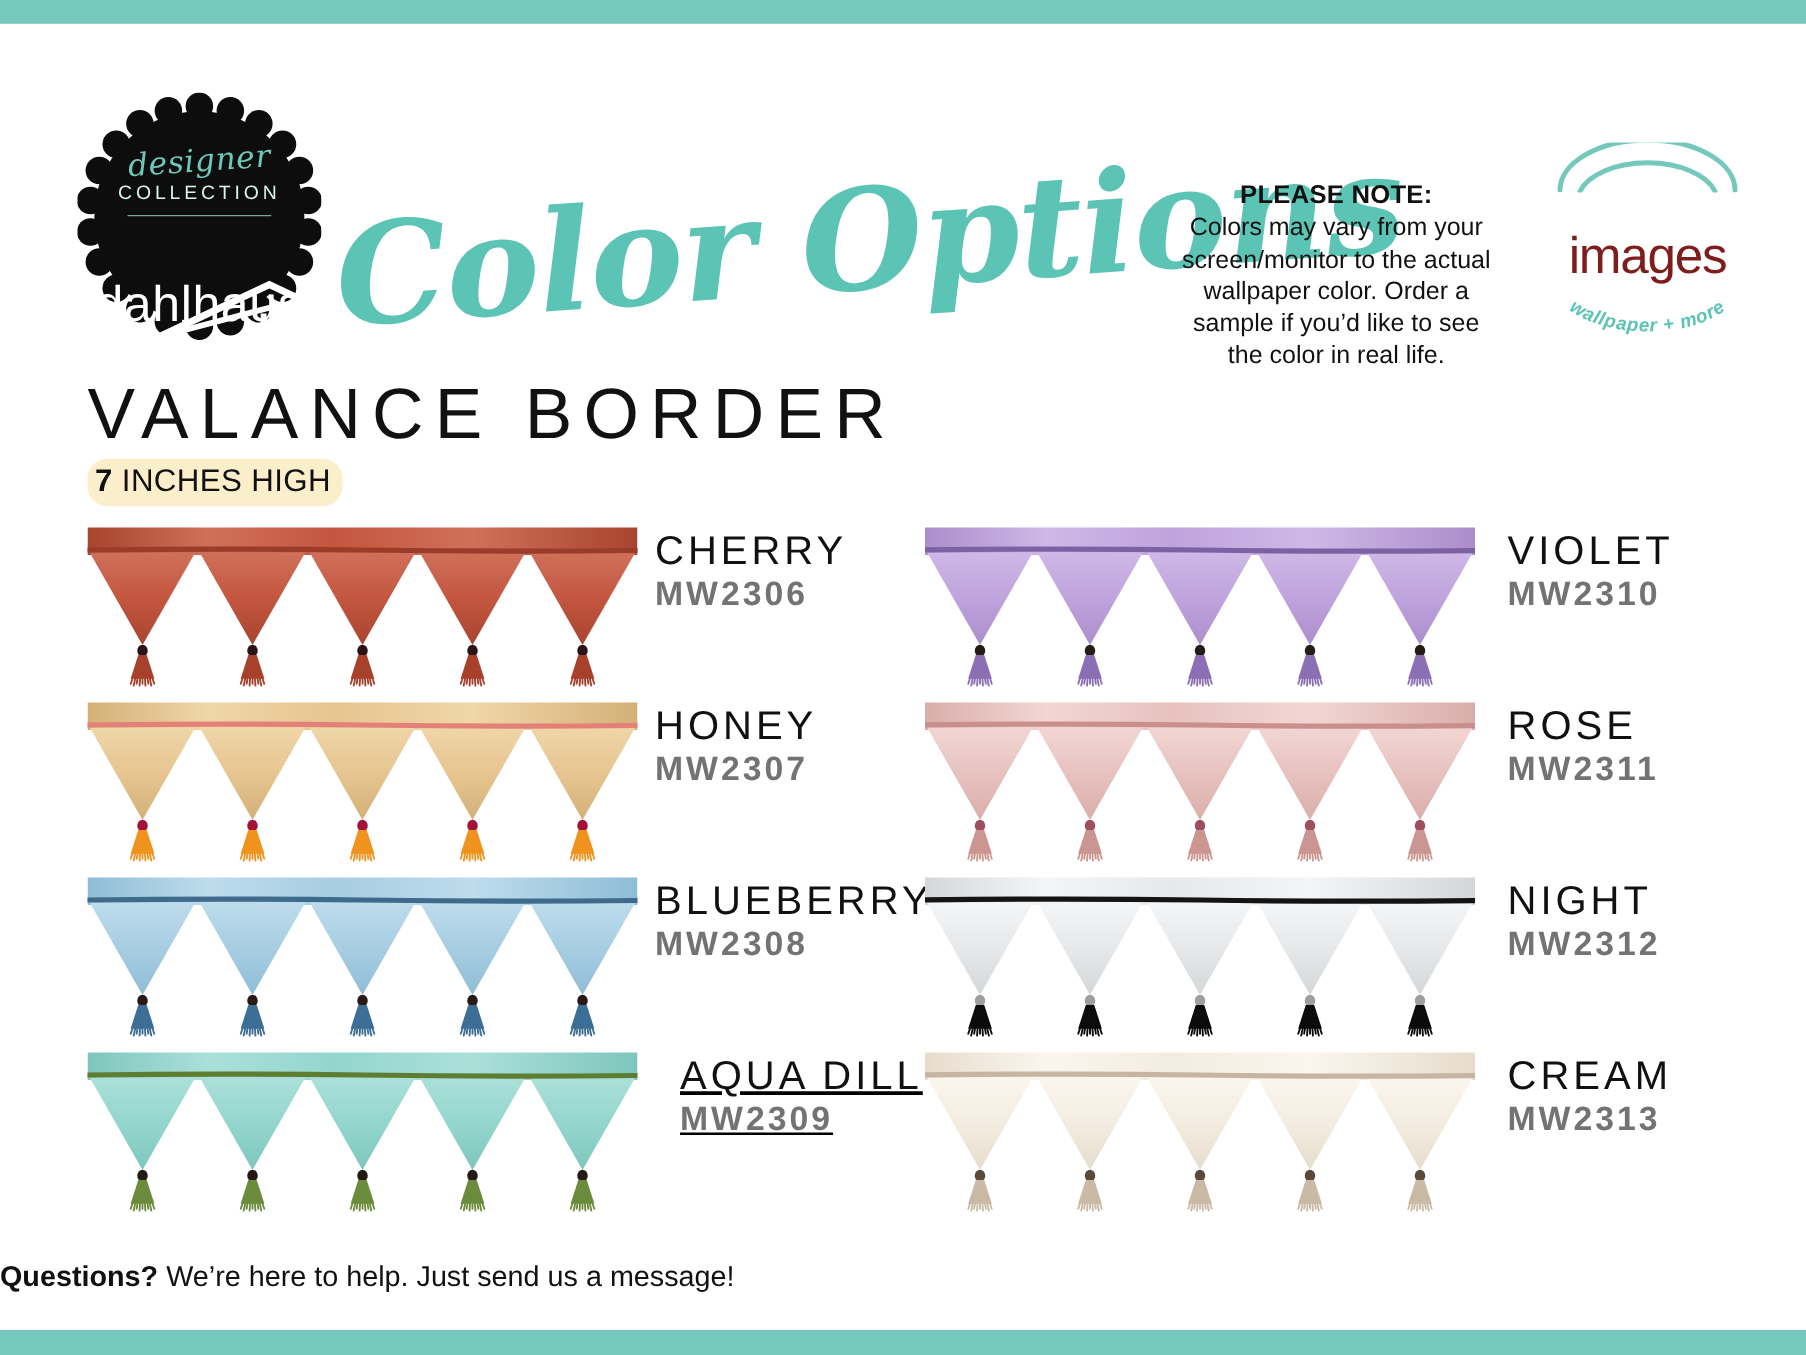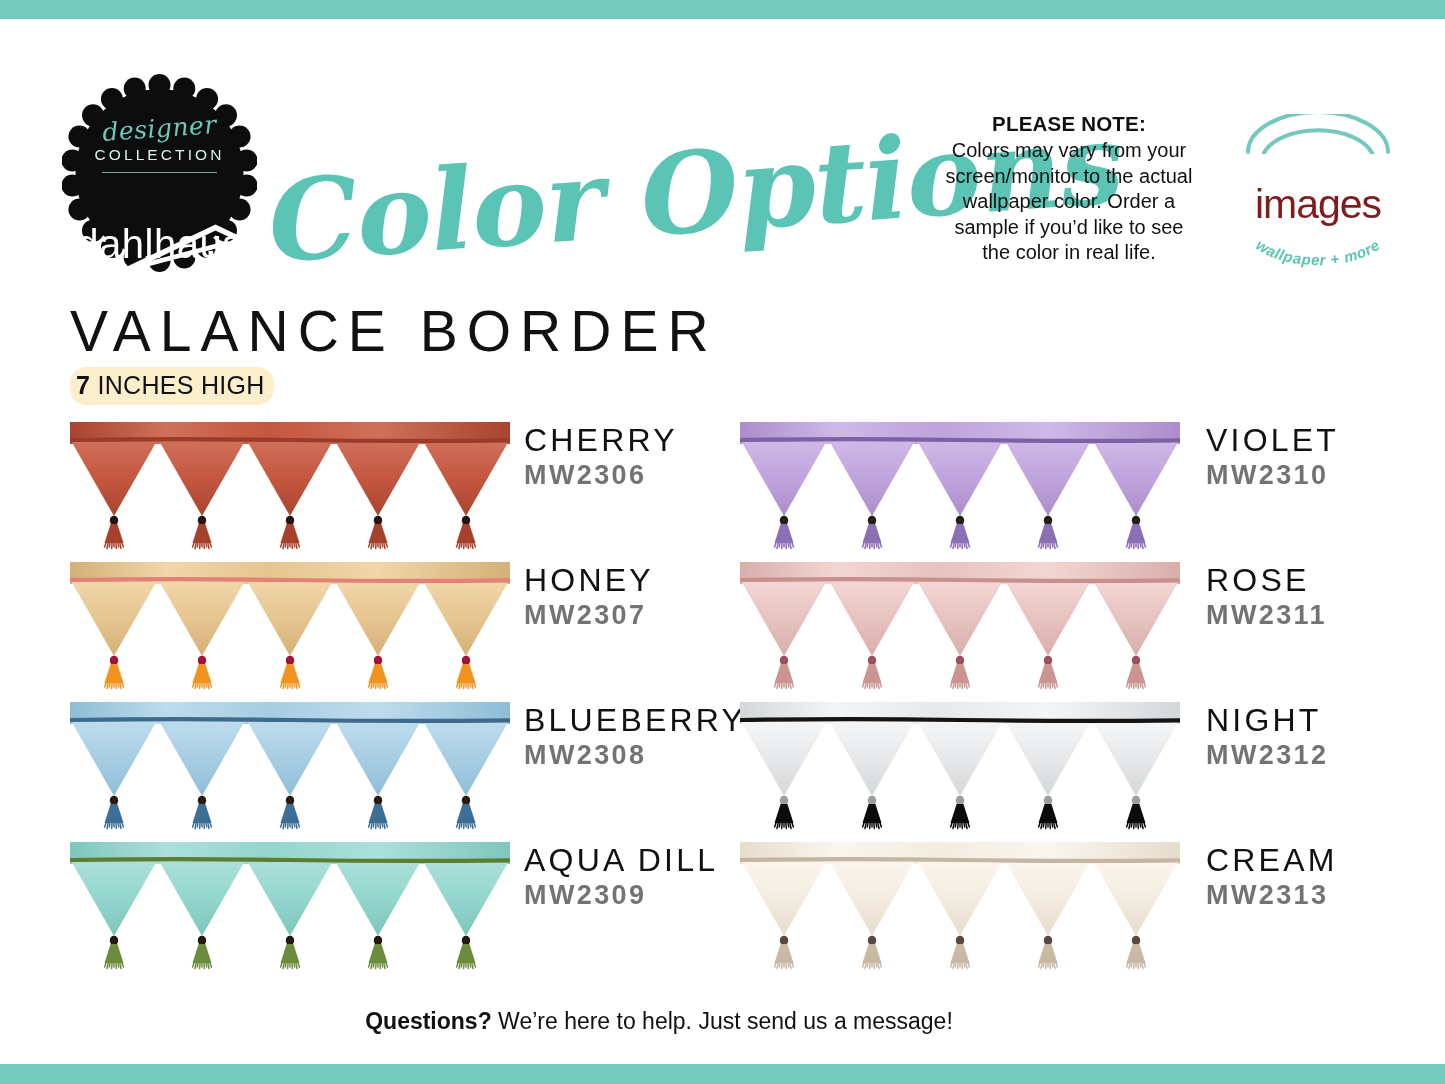--- a/index.html
+++ b/index.html
@@ -48,21 +48,21 @@
     font-family:"DejaVu Serif", serif;
     font-style:italic;font-weight:700;
     font-size:112px;line-height:180px;
     letter-spacing:-1px;
     transform:rotate(-4deg);
     white-space:nowrap;
   }
 
   
   .note{position:absolute;left:938px;top:93px;width:262px;text-align:center;}
-  .note-title{font-size:20.5px;font-weight:bold;color:#111;letter-spacing:.2px;margin-bottom:2px;}
+  .note-title{font-size:20.5px;font-weight:bold;color:#111;letter-spacing:.2px;margin-bottom:2px;margin-top:32px;}
   .note-body{font-size:20px;color:#111;line-height:25.5px;}
 
   
   .mwi{position:absolute;left:1232px;top:95px;width:172px;height:165px;}
   .mwi-arcs{position:absolute;left:10px;top:0;width:152px;height:40px;}
   .mwi-l1{position:absolute;left:0;top:32px;width:172px;text-align:center;
           font-size:41px;line-height:40px;color:#0d0d0d;letter-spacing:-1px;}
   .mwi-l2{position:absolute;left:0;top:70px;width:172px;text-align:center;
           font-size:41px;line-height:40px;color:#7f1d1d;letter-spacing:-1px;}
   .mwi-tag{position:absolute;left:0;top:112px;width:172px;height:50px;}
@@ -91,21 +91,21 @@
     font-size:32px;letter-spacing:3.2px;color:#111;line-height:34px;
     white-space:nowrap;
   }
   .label-sku{
     font-size:27px;font-weight:bold;letter-spacing:2.4px;color:#737373;
     line-height:30px;margin-top:3px;white-space:nowrap;
   }
 
   
   .footer{
-    position:absolute;left:0;top:1008px;width:1318px;text-align:center;
+    position:absolute;left:0;top:1008px;width:1318px;
     font-size:23px;color:#111;
   }
   .footer b{font-weight:bold;}
 </style>
 </head>
 <body>
 
 <div class="page">
 
   <div class="bar-top"></div>
@@ -566,21 +566,21 @@
             <line x1="392.8" y1="118" x2="391.3" y2="127" stroke="#6a8c3c" stroke-width="1.5" stroke-linecap="round"></line>
             <line x1="394.4" y1="118" x2="393.65" y2="128.5" stroke="#6a8c3c" stroke-width="1.5" stroke-linecap="round"></line>
             <line x1="396" y1="118" x2="396" y2="127" stroke="#6a8c3c" stroke-width="1.5" stroke-linecap="round"></line>
             <line x1="397.6" y1="118" x2="398.35" y2="128.5" stroke="#6a8c3c" stroke-width="1.5" stroke-linecap="round"></line>
             <line x1="399.2" y1="118" x2="400.7" y2="127" stroke="#6a8c3c" stroke-width="1.5" stroke-linecap="round"></line>
             <line x1="400.8" y1="118" x2="403.05" y2="128.5" stroke="#6a8c3c" stroke-width="1.5" stroke-linecap="round"></line>
             <line x1="402.4" y1="118" x2="405.4" y2="127" stroke="#6a8c3c" stroke-width="1.5" stroke-linecap="round"></line>
           </g>
         </svg>
       </div>
-      <div class="labels" style="left: 524px; top: 843px;">
+      <div class="labels" style="left: 544px; top: 843px; text-decoration: underline;">
         <div class="label-name">AQUA DILL</div>
         <div class="label-sku">MW2309</div>
       </div>
       <div class="swatch" style="left: 740px; top: 420px;">
         <svg viewBox="0 0 440 132">
           <defs>
             <linearGradient id="g4v" x1="0" y1="0" x2="0" y2="1">
               <stop offset="0" stop-color="#cfb8e7"></stop>
               <stop offset="0.5" stop-color="#bfa3dc"></stop>
               <stop offset="1" stop-color="#ab8dcb"></stop>

